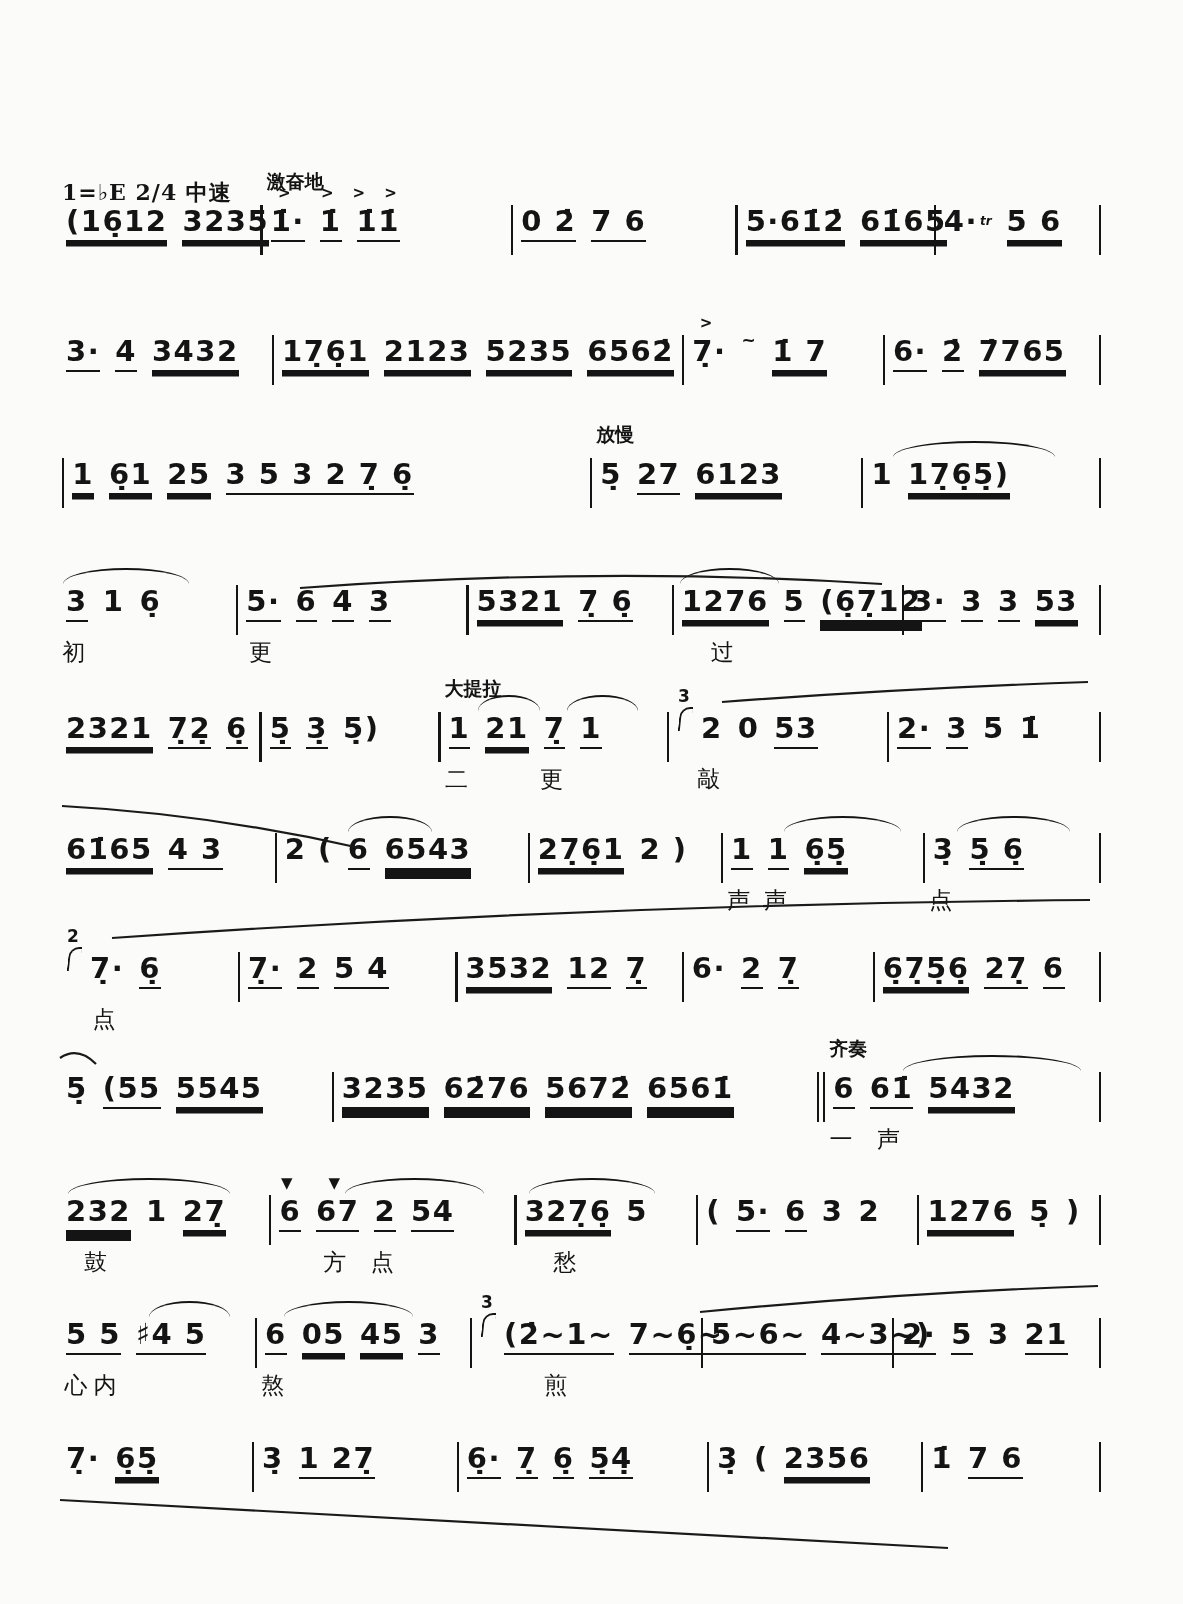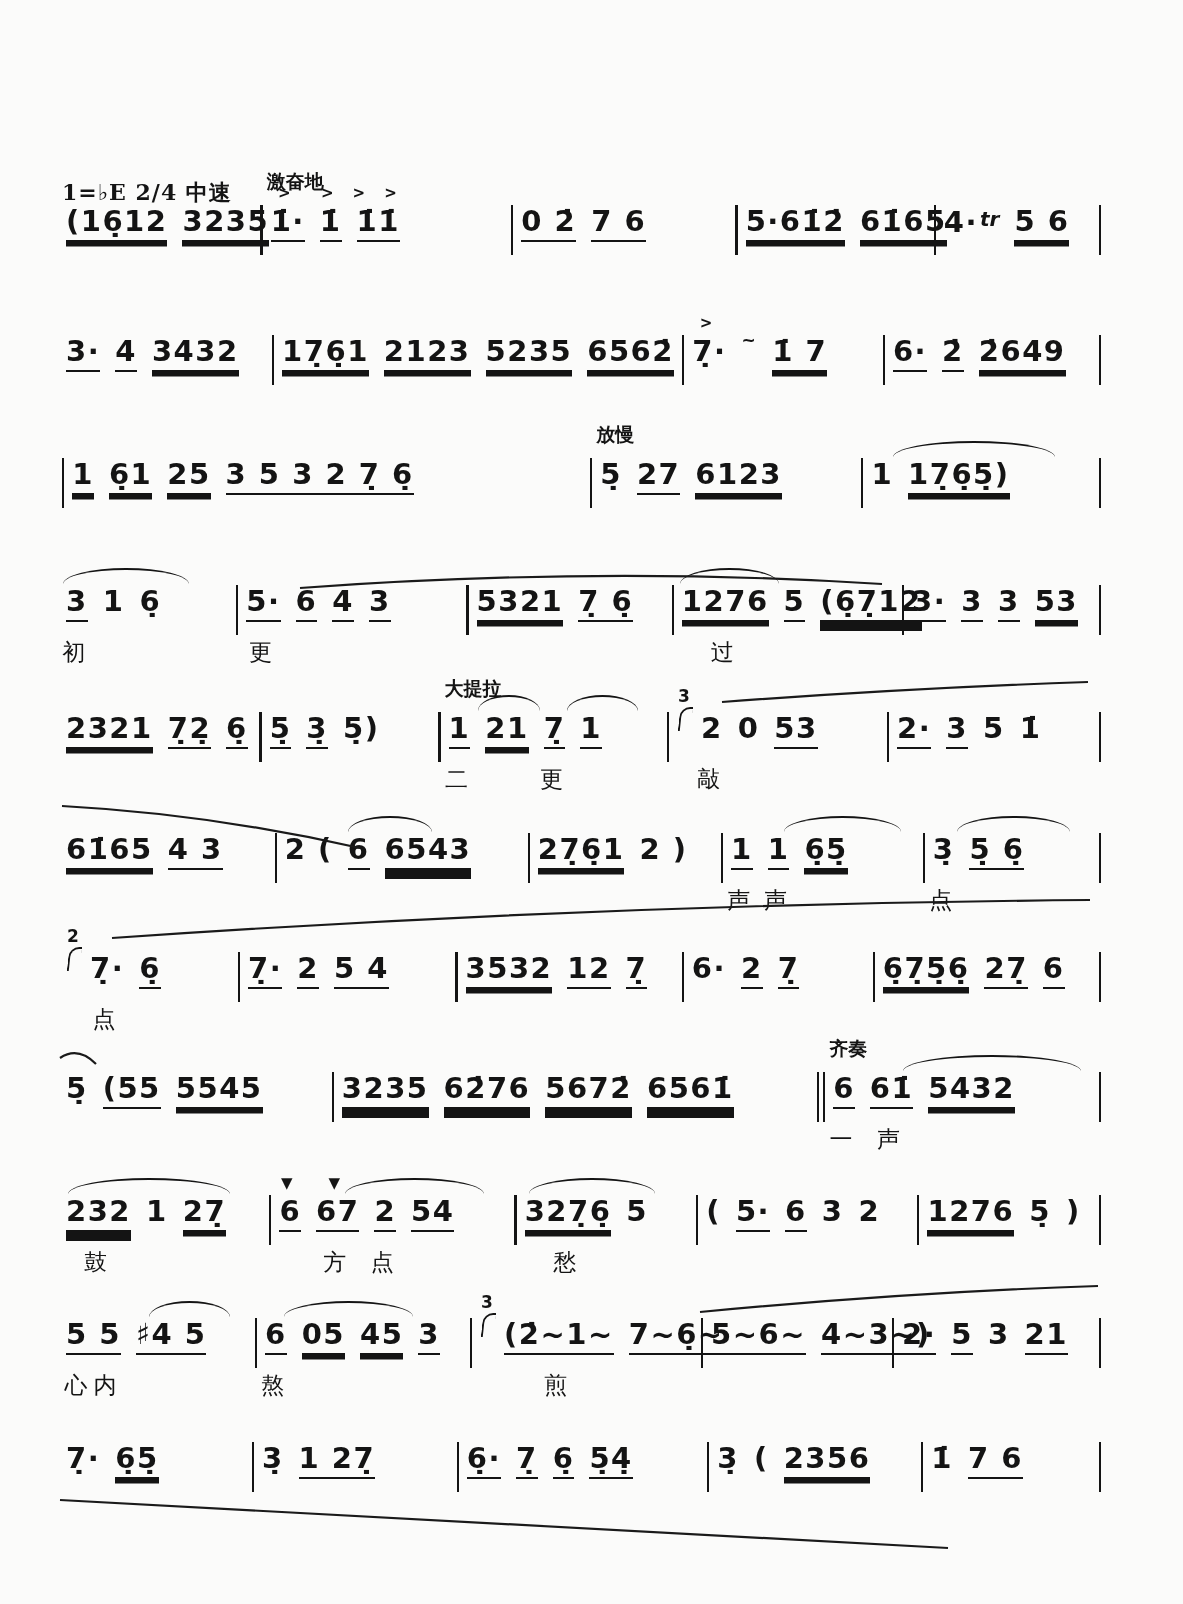--- a/index.html
+++ b/index.html
@@ -53,21 +53,21 @@
   }
   .u1>.nt{border-bottom:2.5px solid var(--ink);}
   .u2>.nt{border-bottom:2.5px solid var(--ink);box-shadow:0 4.5px 0 var(--ink);}
   .u3>.nt{border-bottom:2.5px solid var(--ink);box-shadow:0 4.5px 0 var(--ink),0 9px 0 var(--ink);}
   .sm>.nt{font-size:17px;position:relative;top:-6px;}
   .acc{
     position:absolute;top:-23px;left:50%;transform:translateX(-50%);
     font-size:15px;font-weight:700;letter-spacing:7px;white-space:pre;
   }
   .orn{
-    font-style:italic;font-size:20px;font-weight:700;
+    font-style:italic;font-size:12px;font-weight:700;
     vertical-align:super;margin-left:2px;
   }
   .ann{
     position:absolute;top:-36px;left:2px;
     font-size:19px;font-weight:600;white-space:nowrap;
     font-family:"DejaVu Serif",serif;
   }
   .lyric{
     position:absolute;top:50px;left:50%;transform:translateX(-50%);
     font-size:23px;font-weight:500;white-space:nowrap;
@@ -141,21 +141,21 @@
         <span class="barline"></span>
         <div class="measure" style="flex: 1.2 1 0px;">
           <span class="group"><span class="nt">7̣·</span><span class="acc">&gt;</span></span>
           <span class="group sm"><span class="nt">~</span></span>
           <span class="group u2"><span class="nt">1̇ 7</span></span>
         </div>
         <span class="barline"></span>
         <div class="measure" style="flex: 1.3 1 0px;">
           <span class="group u1"><span class="nt">6·</span></span>
           <span class="group u1"><span class="nt">2̇</span></span>
-          <span class="group u2"><span class="nt">2̇649</span></span>
+          <span class="group u2"><span class="nt">7̇765</span></span>
         </div>
         <span class="barline"></span>
       </div>
       <div class="system" style="top: 458px;">
         <span class="barline"></span>
         <div class="measure" style="flex: 2.3 1 0px;">
           <span class="group u2"><span class="nt">1</span></span>
           <span class="group u2"><span class="nt">6̣1</span></span>
           <span class="group u2"><span class="nt">25</span></span>
           <span class="group u1"><span class="nt">3 5 3 2 7̣ 6̣</span></span>

